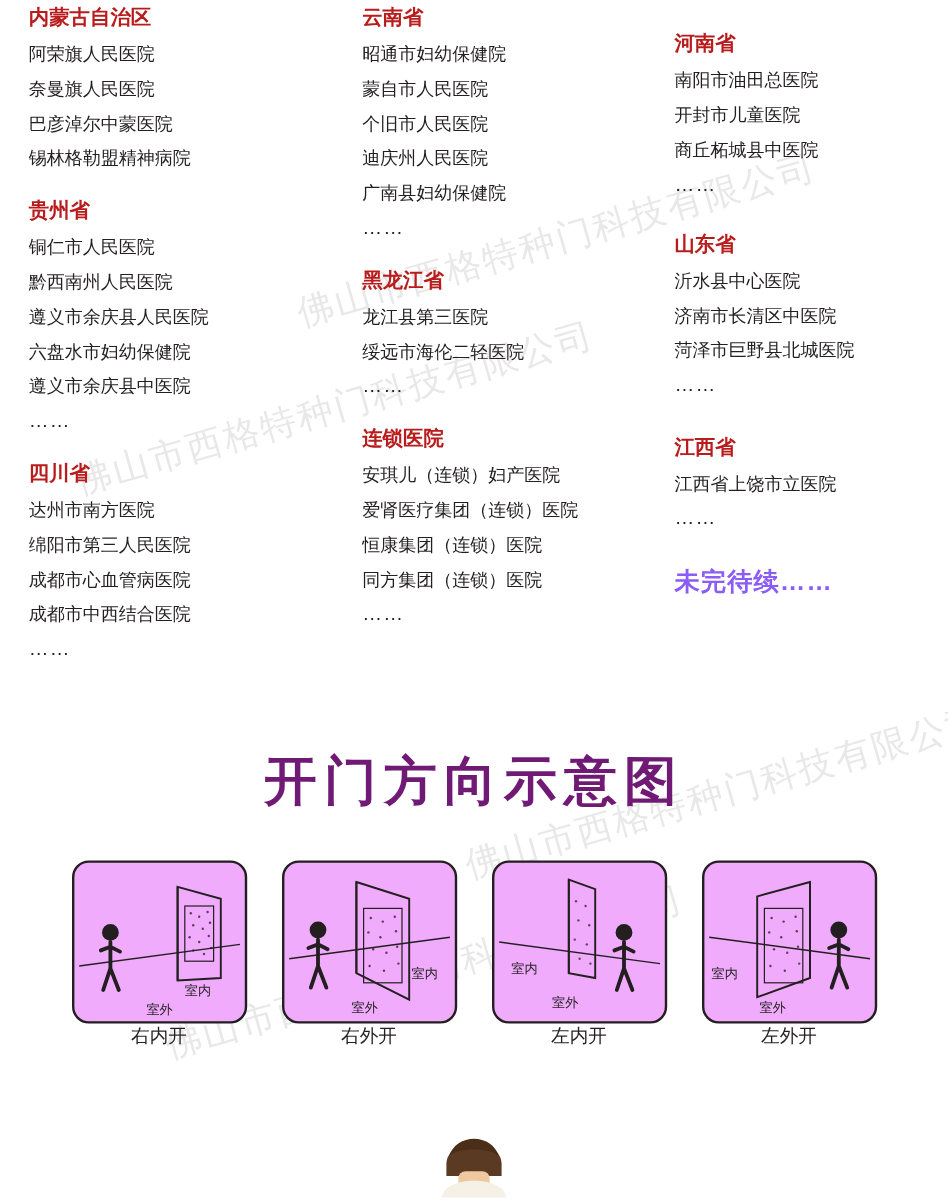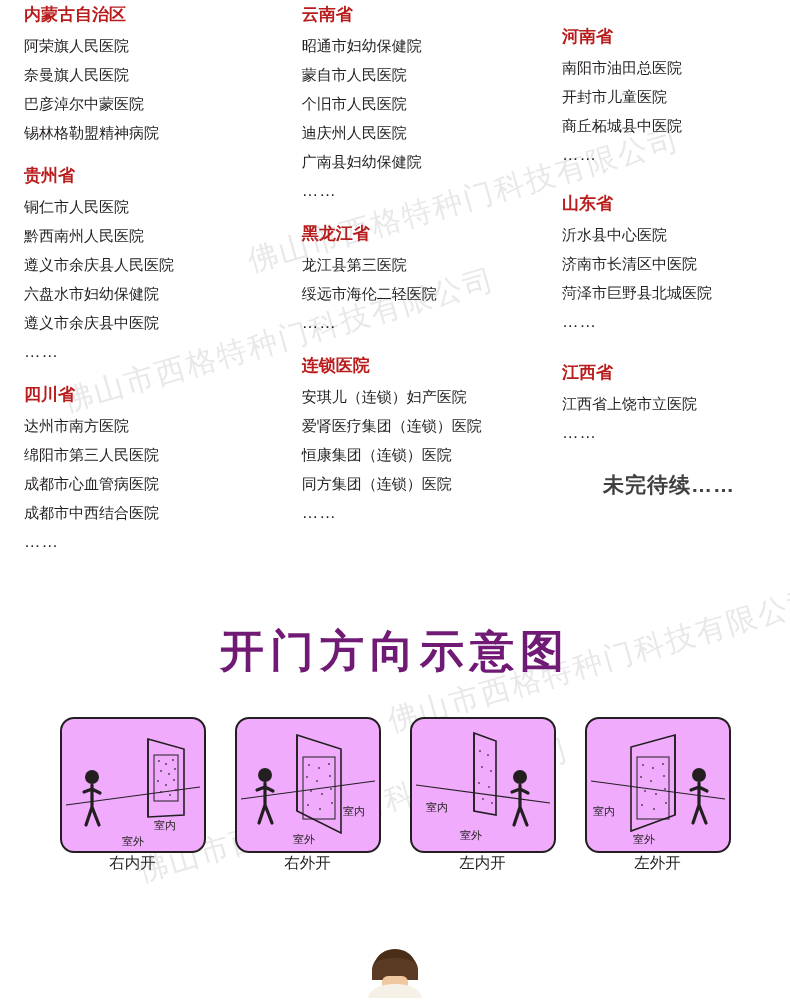--- a/index.html
+++ b/index.html
@@ -75,22 +75,21 @@
     line-height: 29px;
     letter-spacing: 1px;
   }
   .spacer-top-1 { height: 0px; }
 
   .tbc {
     margin-top: 24px;
     font-size: 21px;
     font-weight: bold;
     letter-spacing: 1px;
-    color: #404040;
-    text-align: center;
+    color: #8b5cf6;
   }
 
   
   .door-section {
     position: relative;
     z-index: 10;
     margin-top: 52px;
     text-align: center;
   }
   .door-title {

